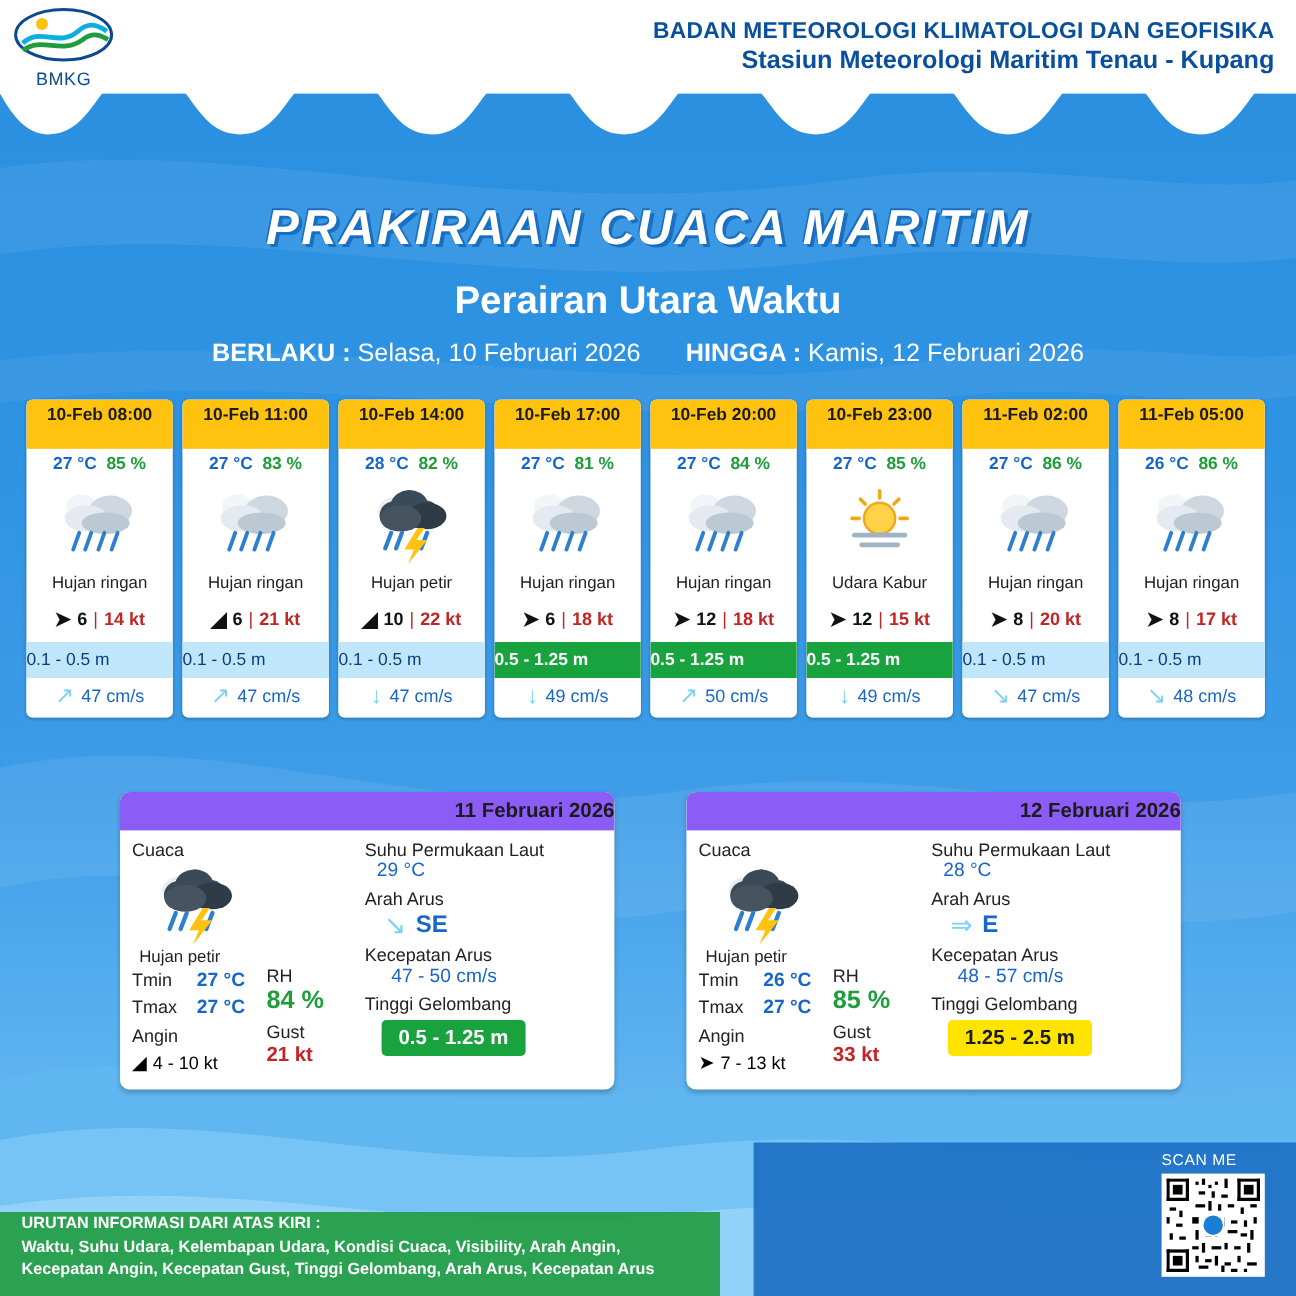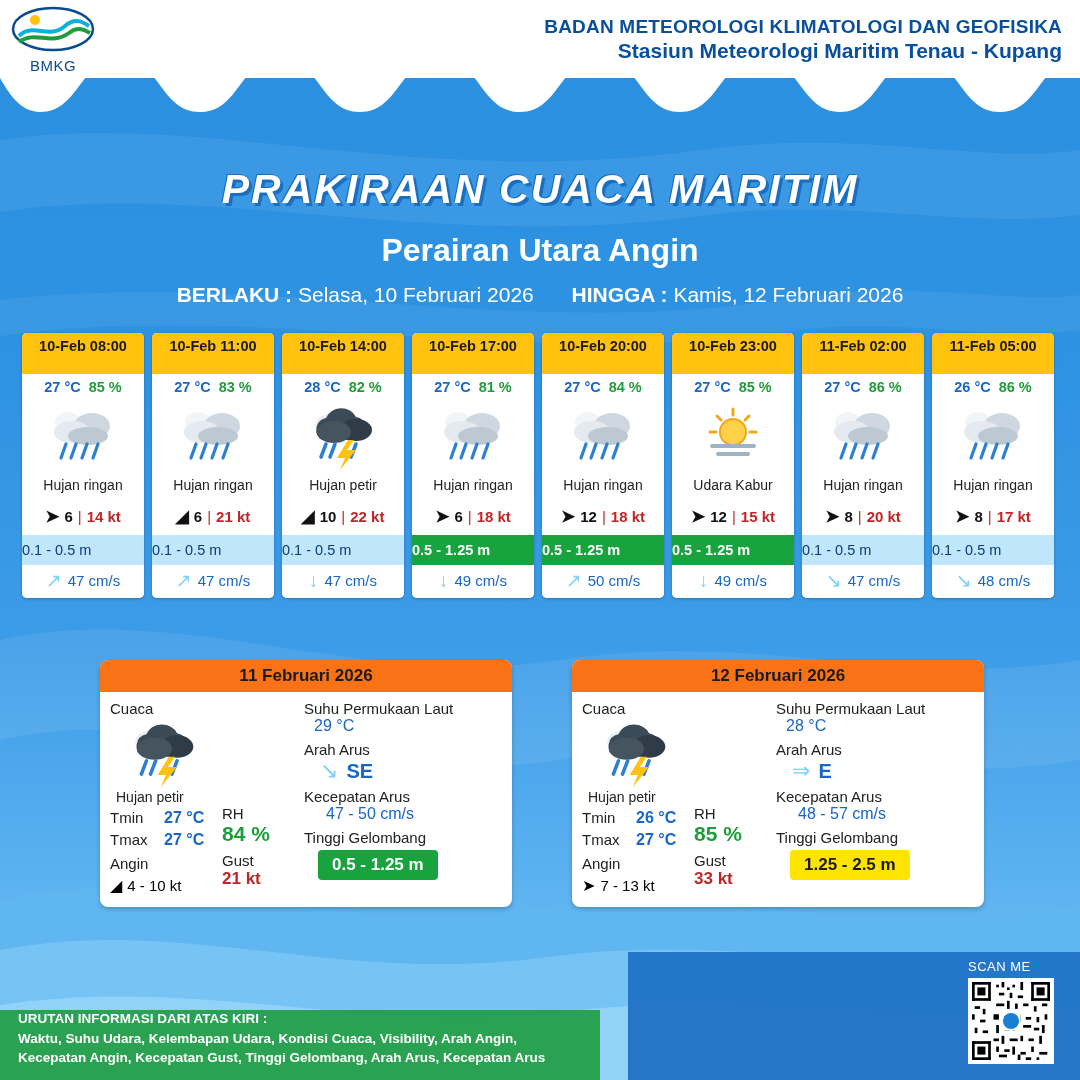--- a/index.html
+++ b/index.html
@@ -115,21 +115,21 @@
   
   .daily {
     position: absolute; top: 660px; left: 100px; width: 884px;
     display: flex; justify-content: space-between; z-index: 5;
   }
   .dpanel {
     width: 412px; background: #ffffff; border-radius: 8px; overflow: hidden;
     box-shadow: 0 2px 4px rgba(0,0,0,.22);
   }
   .dhead {
-    background: #f97316; text-align: center; font-weight: bold; font-size: 17px;
+    background: #8b5cf6; text-align: right; font-weight: bold; font-size: 17px;
     color: #1b1b1b; padding: 6px 0 6px;
   }
   .dbody { display: flex; padding: 8px 10px 12px; }
   .dleft { width: 190px; }
   .dright { width: 212px; padding-left: 4px; }
   .lbl { font-size: 15px; color: #222; }
   .dicon { height: 72px; display: flex; align-items: center; justify-content: flex-start; padding-left: 14px; }
   .dcond { font-size: 14px; color: #222; padding-left: 6px; }
   .kvrow { display: flex; align-items: baseline; gap: 6px; margin-top: 4px; }
   .kvrow .k { font-size: 15px; color: #222; width: 48px; }
@@ -201,21 +201,21 @@
 </div>
 
 <div class="header">
   <div class="header-text">
     <div class="l1">BADAN METEOROLOGI KLIMATOLOGI DAN GEOFISIKA</div>
     <div class="l2">Stasiun Meteorologi Maritim Tenau - Kupang</div>
   </div>
 </div>
 
 <div class="title-main">PRAKIRAAN CUACA MARITIM</div>
-<div class="title-sub">Perairan Utara Angin</div>
+<div class="title-sub">Perairan Utara Waktu</div>
 <div class="valid-row">
   <b>BERLAKU :</b>
   <span>Selasa, 10 Februari 2026</span>
   <span class="sp"></span>
   <b>HINGGA :</b>
   <span>Kamis, 12 Februari 2026</span>
 </div>
 
 <div class="cards" id="cards">
     <div class="card">

